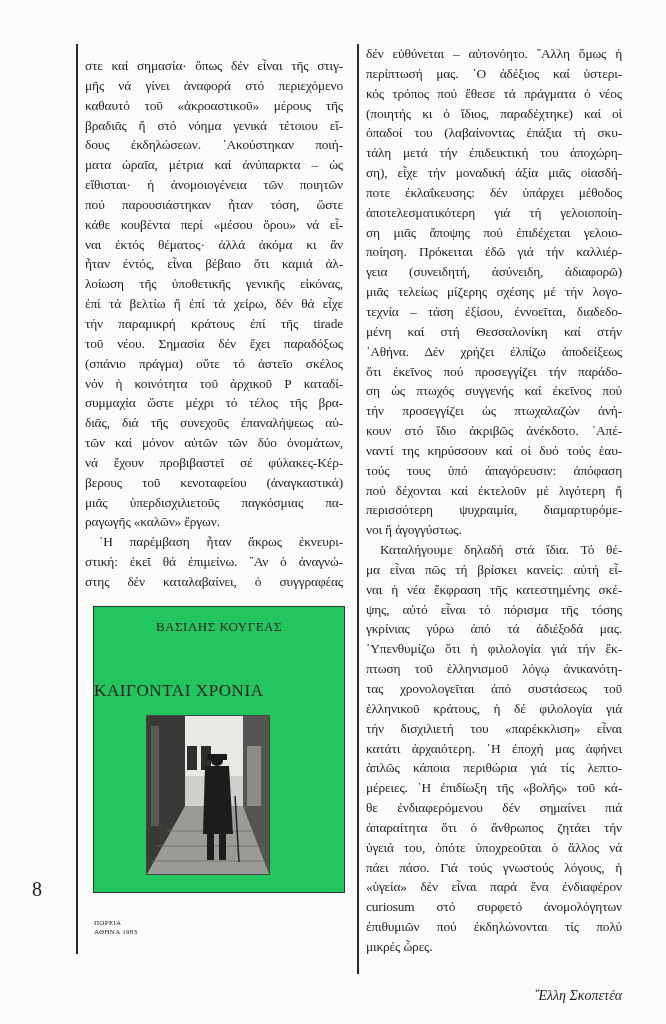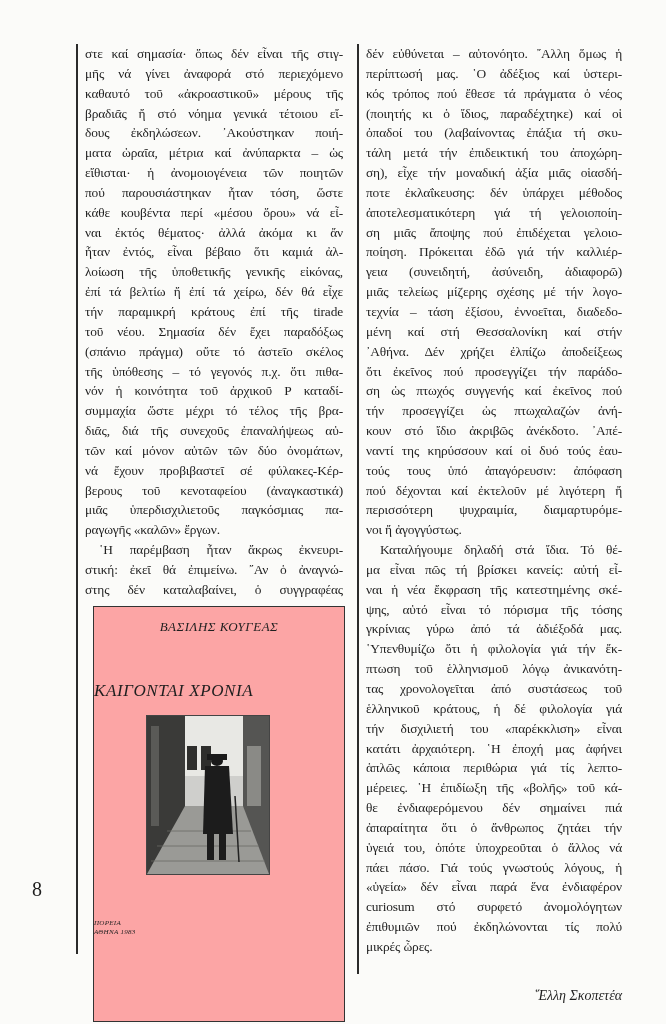--- a/index.html
+++ b/index.html
@@ -9,27 +9,27 @@
     font-family: "Liberation Serif", "DejaVu Serif", serif;
   }
   .rule { position: absolute; background: #2b2b2b; width: 2px; }
   .col {
     position: absolute; font-size: 13.4px; line-height: 19.85px;
     text-align: justify; letter-spacing: -0.15px;
   }
   .col .line { display: block; white-space: nowrap; text-align-last: justify; height: 19.85px; }
   .col .line.last { text-align-last: left; }
   .col .line.indent { padding-left: 14px; }
-  #left-col { left: 85px; top: 44px; width: 258px; }
+  #left-col { left: 85px; top: 56px; width: 258px; }
   #right-col { left: 366px; top: 44px; width: 256px; }
   .page-num { position: absolute; left: 32px; top: 878px; font-size: 20px; }
   .signature { position: absolute; right: 44px; top: 988px; font-size: 14px; font-style: italic; }
   .book {
-    position: absolute; left: 93px; top: 606px; width: 252px; height: 416px;
-    border: 1.6px solid #333; background: #fca5a5; box-sizing: border-box; font-style: italic;
+    position: absolute; left: 93px; top: 606px; width: 252px; height: 287px;
+    border: 1.6px solid #333; background: #22c55e; box-sizing: border-box;
   }
   .book .author { position: absolute; top: 12px; width: 100%; text-align: center; font-size: 13px; letter-spacing: 0.5px; }
   .book .title { position: absolute; top: 74px; width: 100%; font-size: 17px; letter-spacing: 0.6px; }
   .book .photo {
     position: absolute; left: 52px; top: 108px; width: 122px; height: 158px;
     border: 1px solid #444; overflow: hidden; background: #d8d8d6;
   }
   .book .publisher { position: absolute; top: 312px; width: 100%; text-align: left; font-size: 7px; line-height: 9px; letter-spacing: 0.3px; }
 </style>
 </head>
@@ -50,21 +50,20 @@
   <span class="line">εἴθισται· ἡ ἀνομοιογένεια τῶν ποιητῶν</span>
   <span class="line">πού παρουσιάστηκαν ἦταν τόση, ὥστε</span>
   <span class="line">κάθε κουβέντα περί «μέσου ὅρου» νά εἶ-</span>
   <span class="line">ναι ἐκτός θέματος· ἀλλά ἀκόμα κι ἄν</span>
   <span class="line">ἦταν ἐντός, εἶναι βέβαιο ὅτι καμιά ἀλ-</span>
   <span class="line">λοίωση τῆς ὑποθετικῆς γενικῆς εἰκόνας,</span>
   <span class="line">ἐπί τά βελτίω ἤ ἐπί τά χείρω, δέν θά εἶχε</span>
   <span class="line">τήν παραμικρή κράτους ἐπί τῆς tirade</span>
   <span class="line">τοῦ νέου. Σημασία δέν ἔχει παραδόξως</span>
   <span class="line">(σπάνιο πράγμα) οὔτε τό ἀστεῖο σκέλος</span>
-  <span class="line">τῆς ὑπόθεσης – τό γεγονός π.χ. ὅτι πιθα-</span>
   <span class="line">νόν ἡ κοινότητα τοῦ ἀρχικοῦ Ρ καταδί-</span>
   <span class="line">συμμαχία ὥστε μέχρι τό τέλος τῆς βρα-</span>
   <span class="line">διᾶς, διά τῆς συνεχοῦς ἐπαναλήψεως αὐ-</span>
   <span class="line">τῶν καί μόνον αὐτῶν τῶν δύο ὀνομάτων,</span>
   <span class="line">νά ἔχουν προβιβαστεῖ σέ φύλακες-Κέρ-</span>
   <span class="line">βερους τοῦ κενοταφείου (ἀναγκαστικά)</span>
   <span class="line">μιᾶς ὑπερδισχιλιετοῦς παγκόσμιας πα-</span>
   <span class="line last">ραγωγῆς «καλῶν» ἔργων.</span>
   <span class="line indent">῾Η παρέμβαση ἦταν ἄκρως ἐκνευρι-</span>
   <span class="line">στική: ἐκεῖ θά ἐπιμείνω. ῎Αν ὁ ἀναγνώ-</span>

